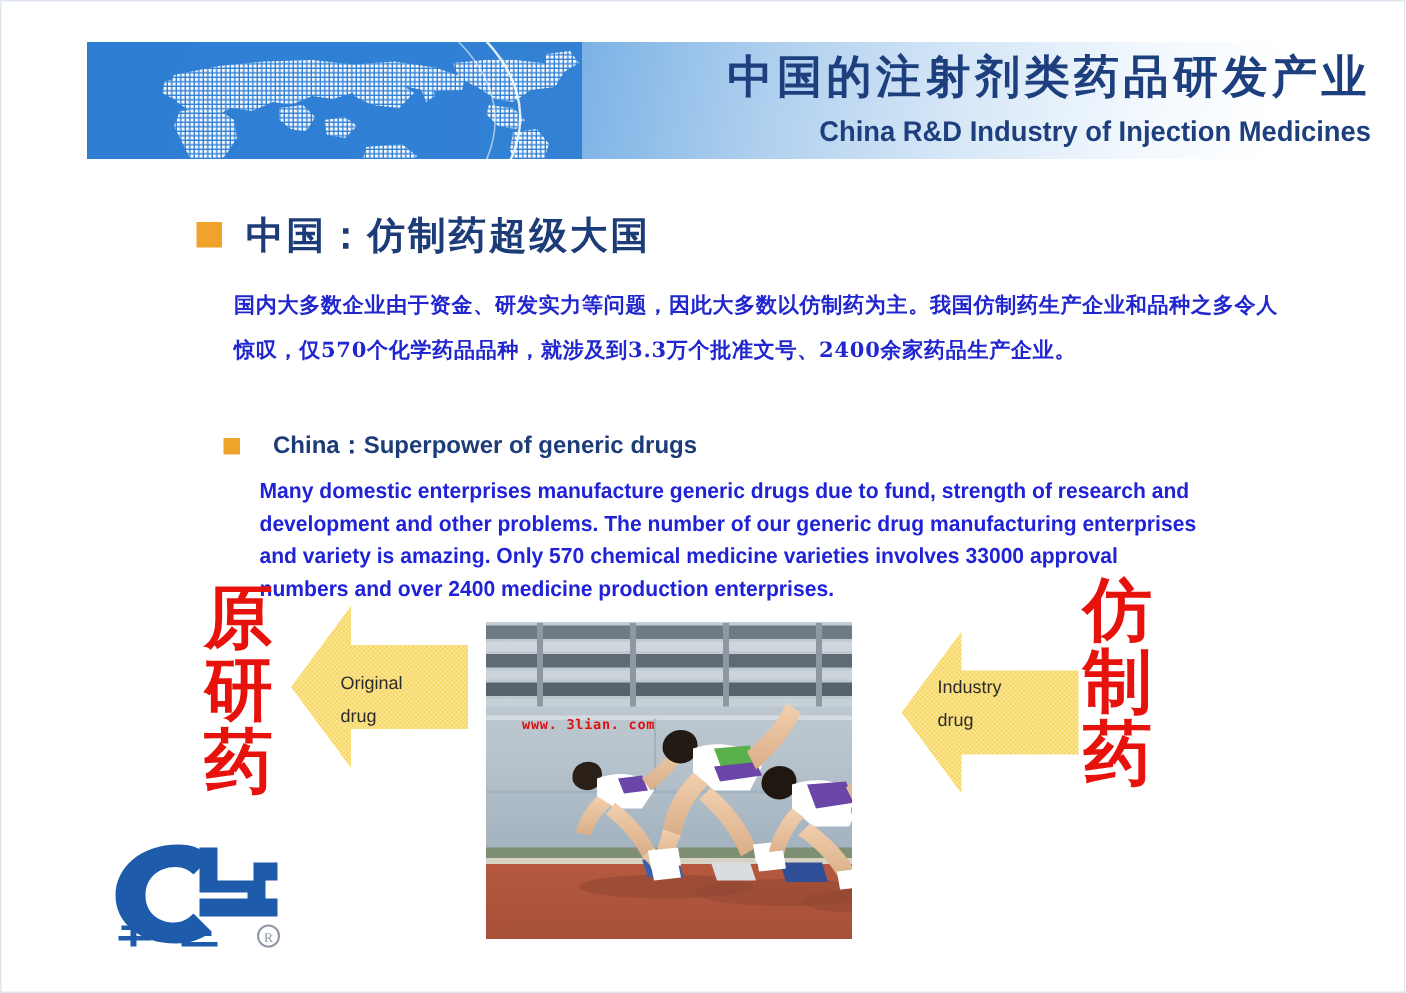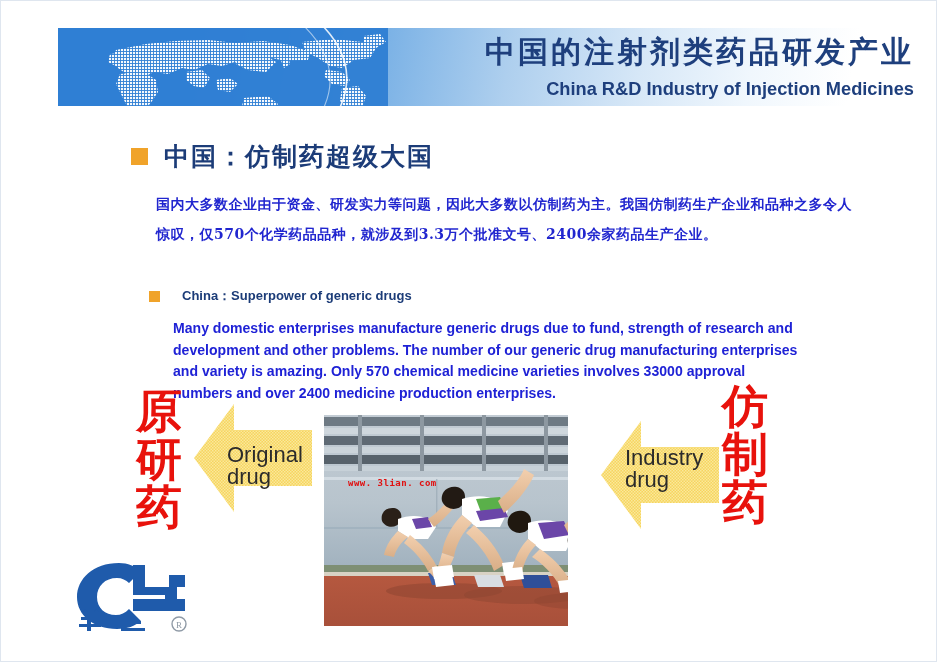--- a/index.html
+++ b/index.html
@@ -128,21 +128,21 @@
     align-items: center;
   }
   .bullet-square-sm {
     width: 11px;
     height: 11px;
     background: #f0a32a;
     flex: 0 0 auto;
   }
   #heading-en-text {
     font-family: "Liberation Sans", sans-serif;
-    font-size: 13px;
+    font-size: 16px;
     font-weight: bold;
     color: #1c3c78;
     margin-left: 22px;
     white-space: nowrap;
   }
 
   
   #para-en {
     position: absolute;
     left: 172px;
@@ -177,21 +177,21 @@
     top: 381px;
   }
 
   
   .arrow-wrap {
     position: absolute;
   }
   .arrow-label {
     position: absolute;
     font-family: "Liberation Sans", sans-serif;
-    font-size: 22px;
+    font-size: 12px;
     color: #2b2b2b;
     line-height: 22px;
     text-align: left;
   }
   #arrow-left-wrap  { left: 193px; top: 401px; width: 120px; height: 112px; }
   #arrow-right-wrap { left: 600px; top: 418px; width: 120px; height: 112px; }
   #arrow-left-label  { left: 226px; top: 443px; width: 80px; }
   #arrow-right-label { left: 624px; top: 446px; width: 80px; }
 
   

